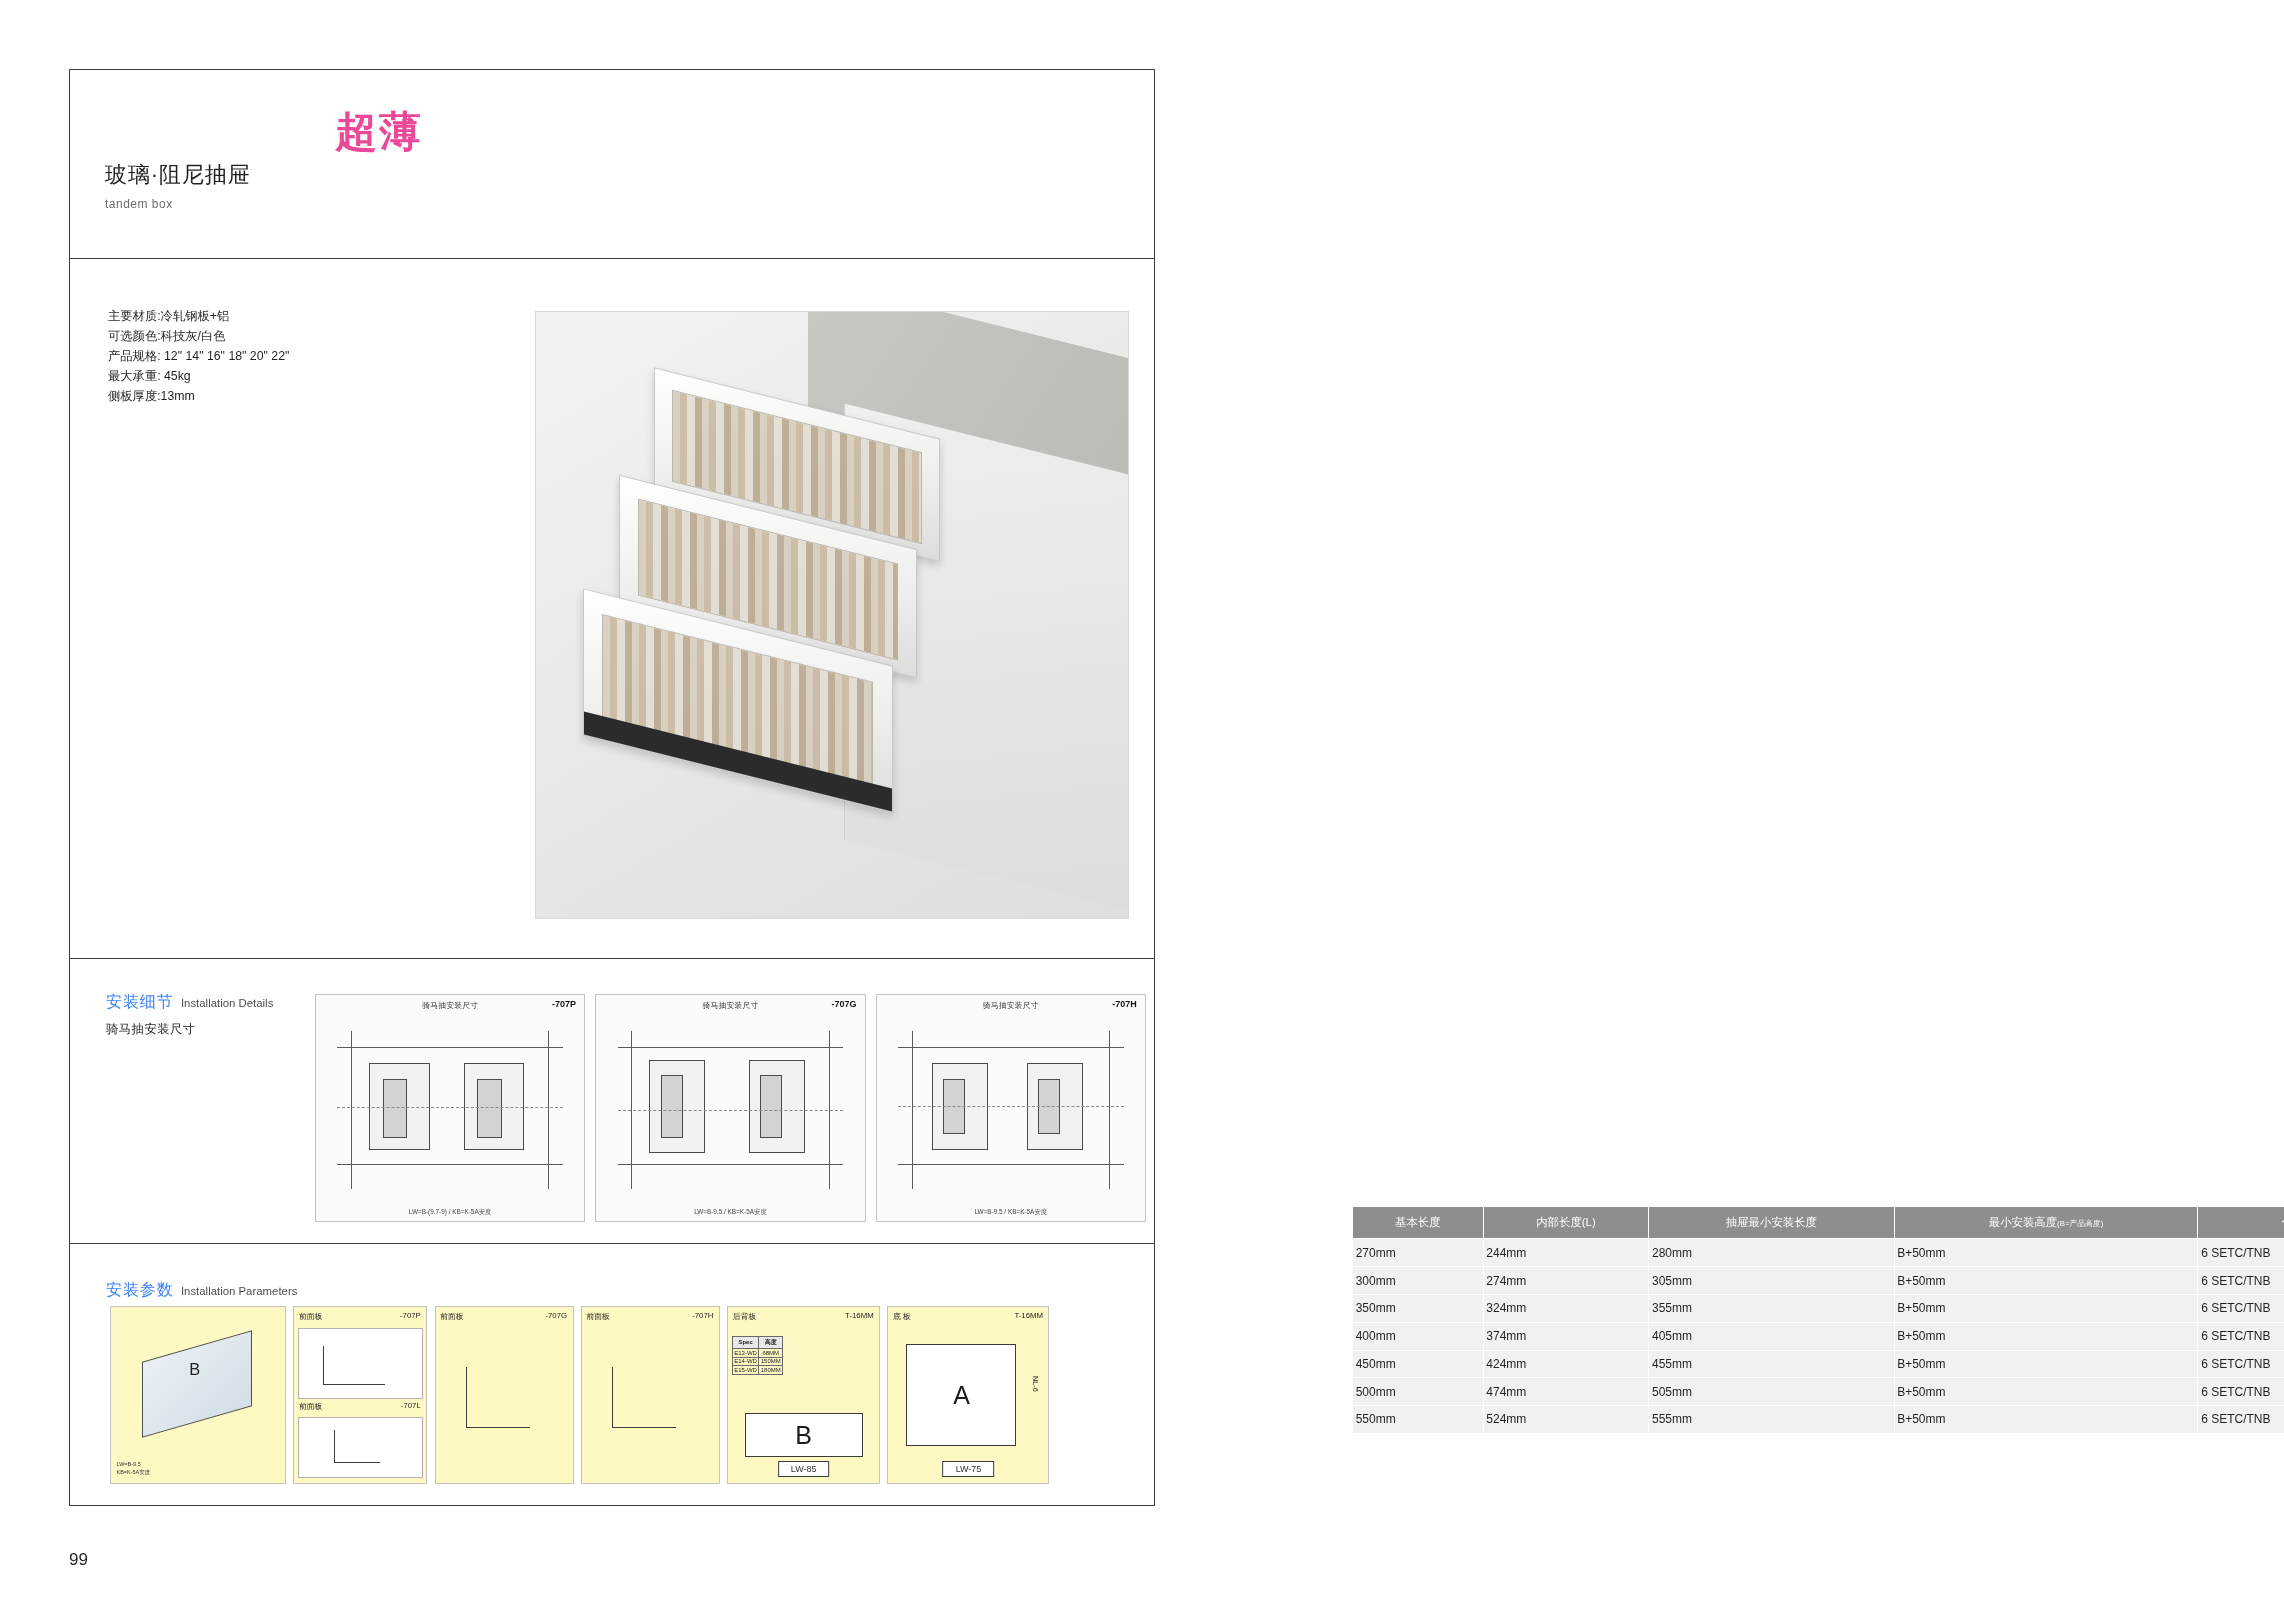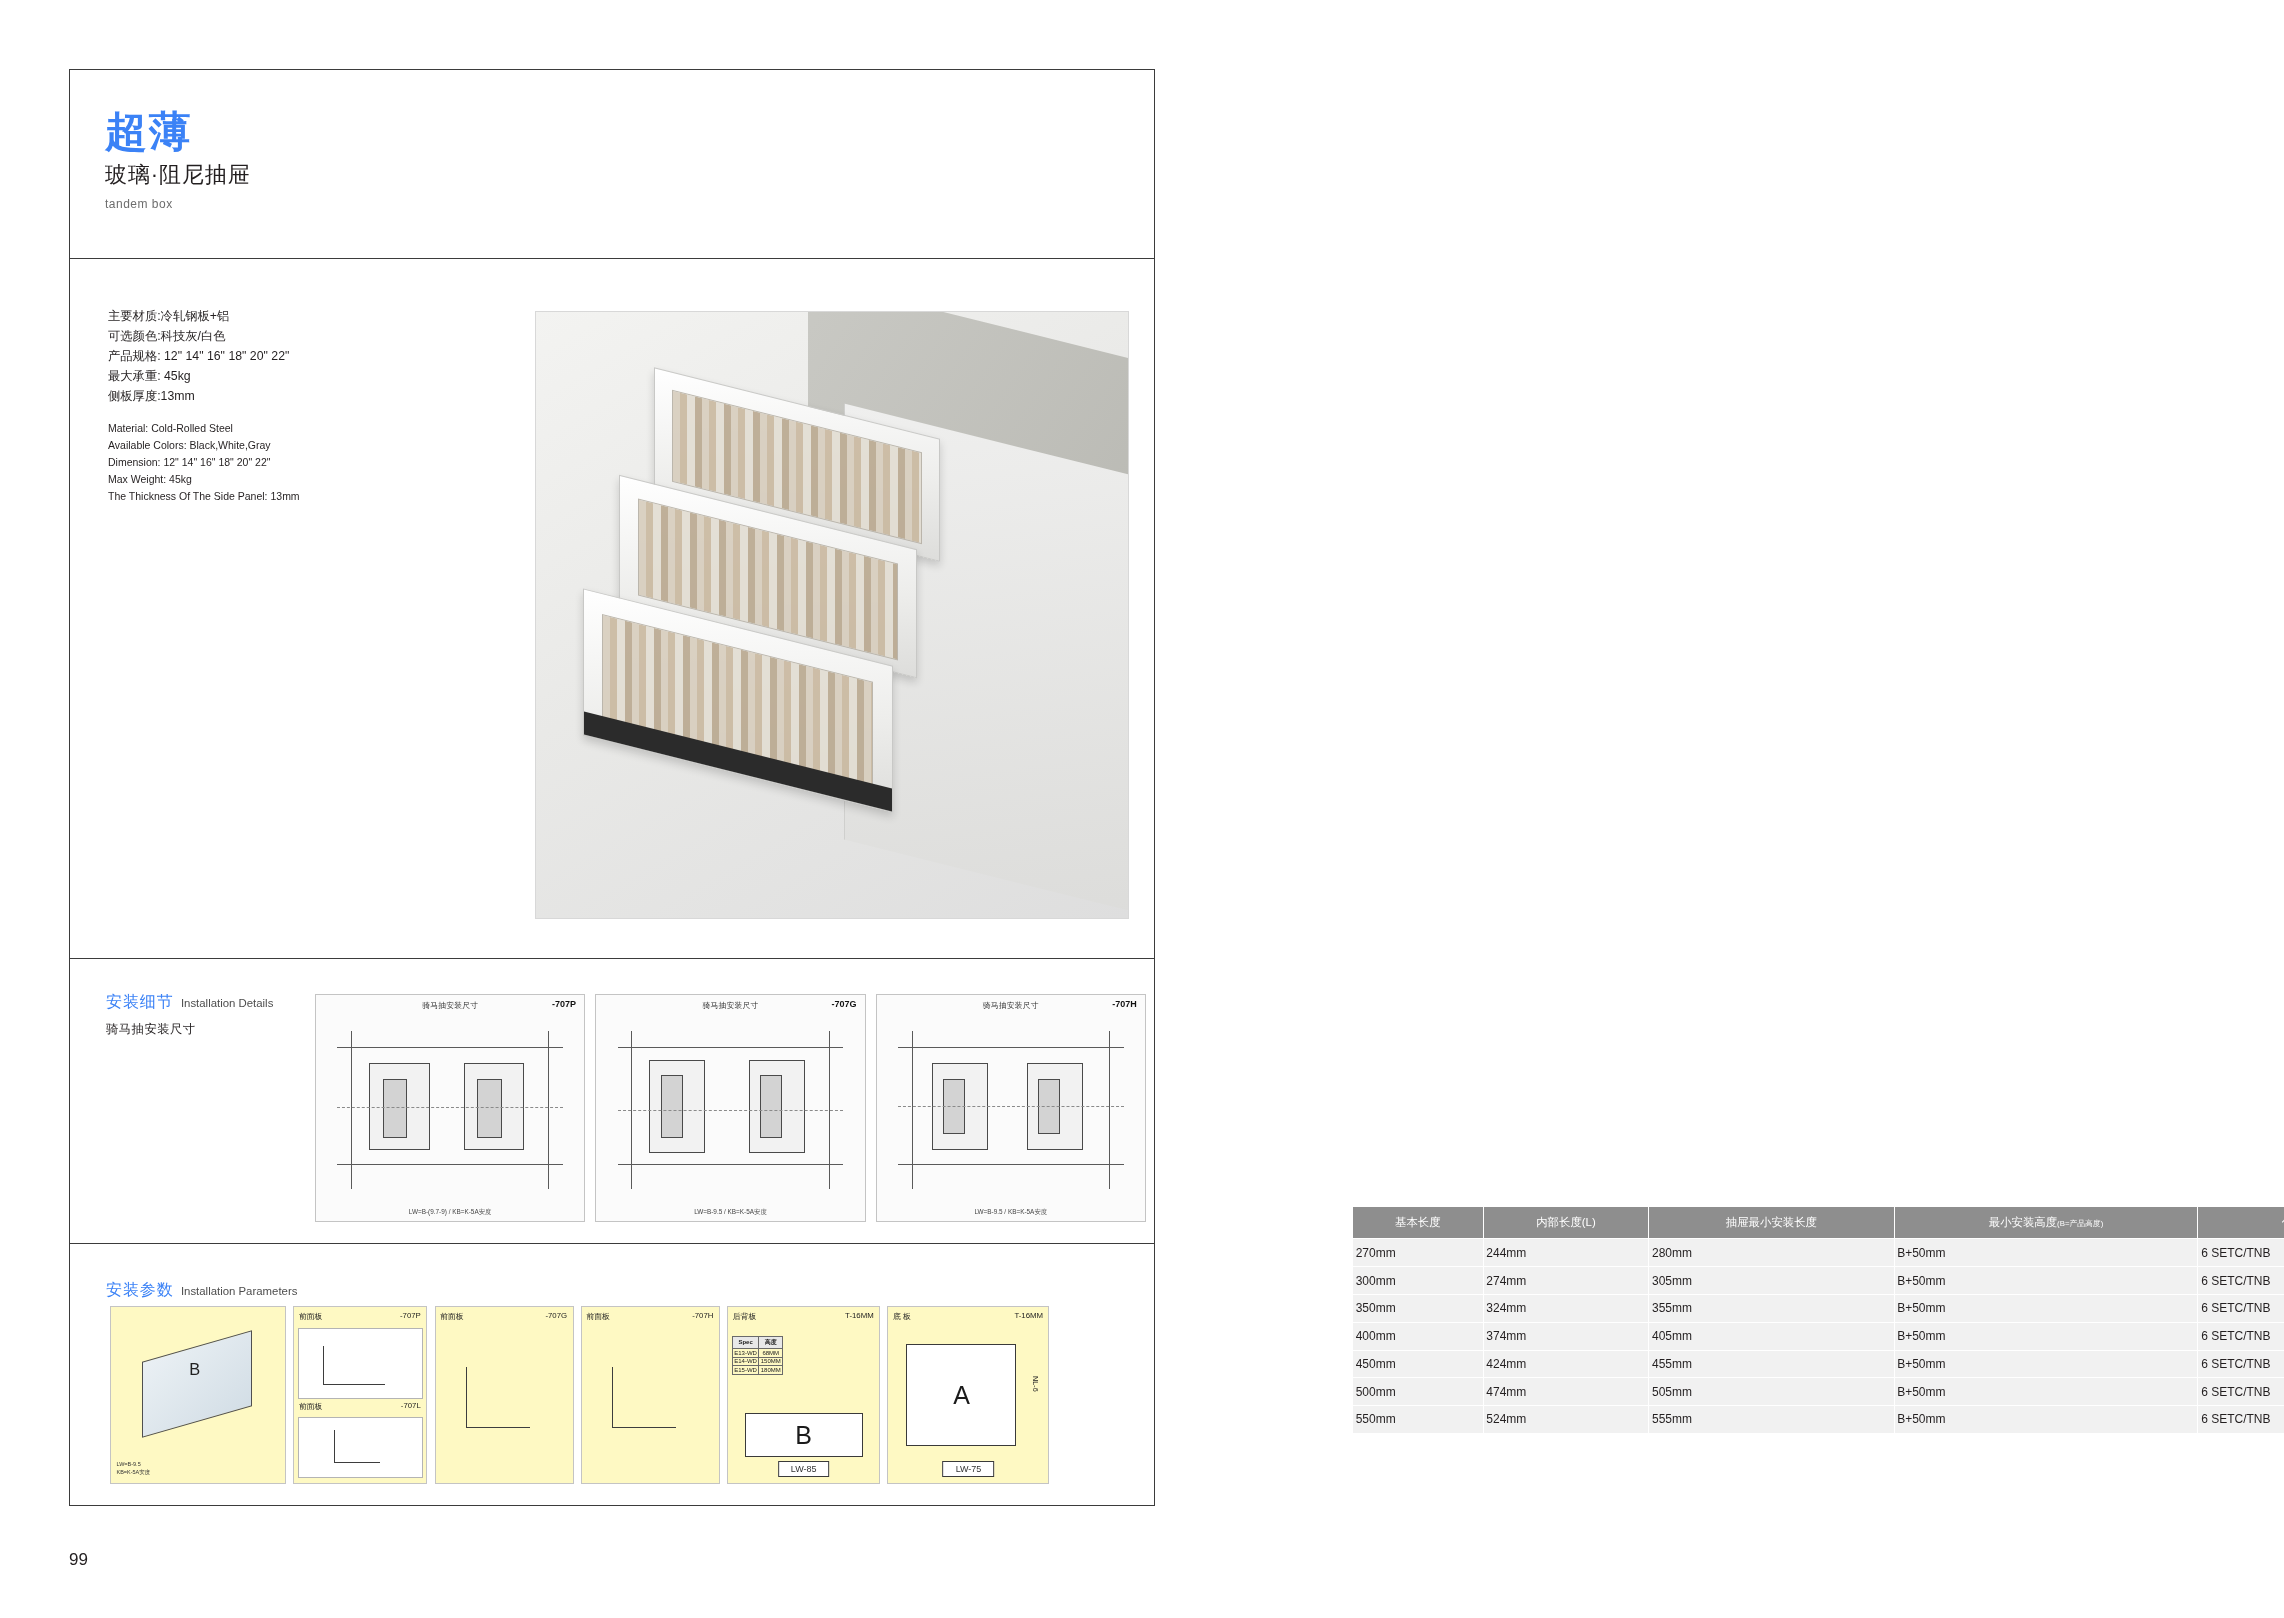--- a/index.html
+++ b/index.html
@@ -44,24 +44,25 @@
   
   .title-block {
     position: absolute;
     left: 105px;
     top: 110px;
     width: 548px;
   }
   .title-cn {
     font-size: 42px;
     font-weight: bold;
-    color: #3b82f6;
+    color: #ec4899;
     letter-spacing: 1.8px;
     line-height: 1.05;
     margin: 0 0 6.4px 0;
+    text-align: center;
   }
   .subtitle-cn {
     font-size: 22px;
     color: #231f20;
     letter-spacing: 0.9px;
     margin: 0 0 6.4px 0;
   }
   .subtitle-en {
     font-size: 12px;
     color: #6d6d6d;
@@ -411,25 +412,20 @@
     </div>
 
     <div class="hr-line hr-title"></div>
 
     <div class="spec-block">
       <div class="spec-cn" style="white-space: pre-line;">主要材质:冷轧钢板+铝
 可选颜色:科技灰/白色
 产品规格: 12" 14" 16" 18" 20" 22"
 最大承重: 45kg
 侧板厚度:13mm</div>
-      <div class="spec-en" style="white-space: pre-line;">Material: Cold-Rolled Steel
-Available Colors: Black,White,Gray
-Dimension: 12" 14" 16" 18" 20" 22"
-Max Weight: 45kg
-The Thickness Of The Side Panel: 13mm</div>
     </div>
 
     <div class="hero-img">
       <div class="hero-counter"></div>
       <div class="hero-cab"></div>
       <div class="drawer drawer-1">
         <div class="inner"></div>
       </div>
       <div class="drawer drawer-2">
         <div class="inner"></div>

